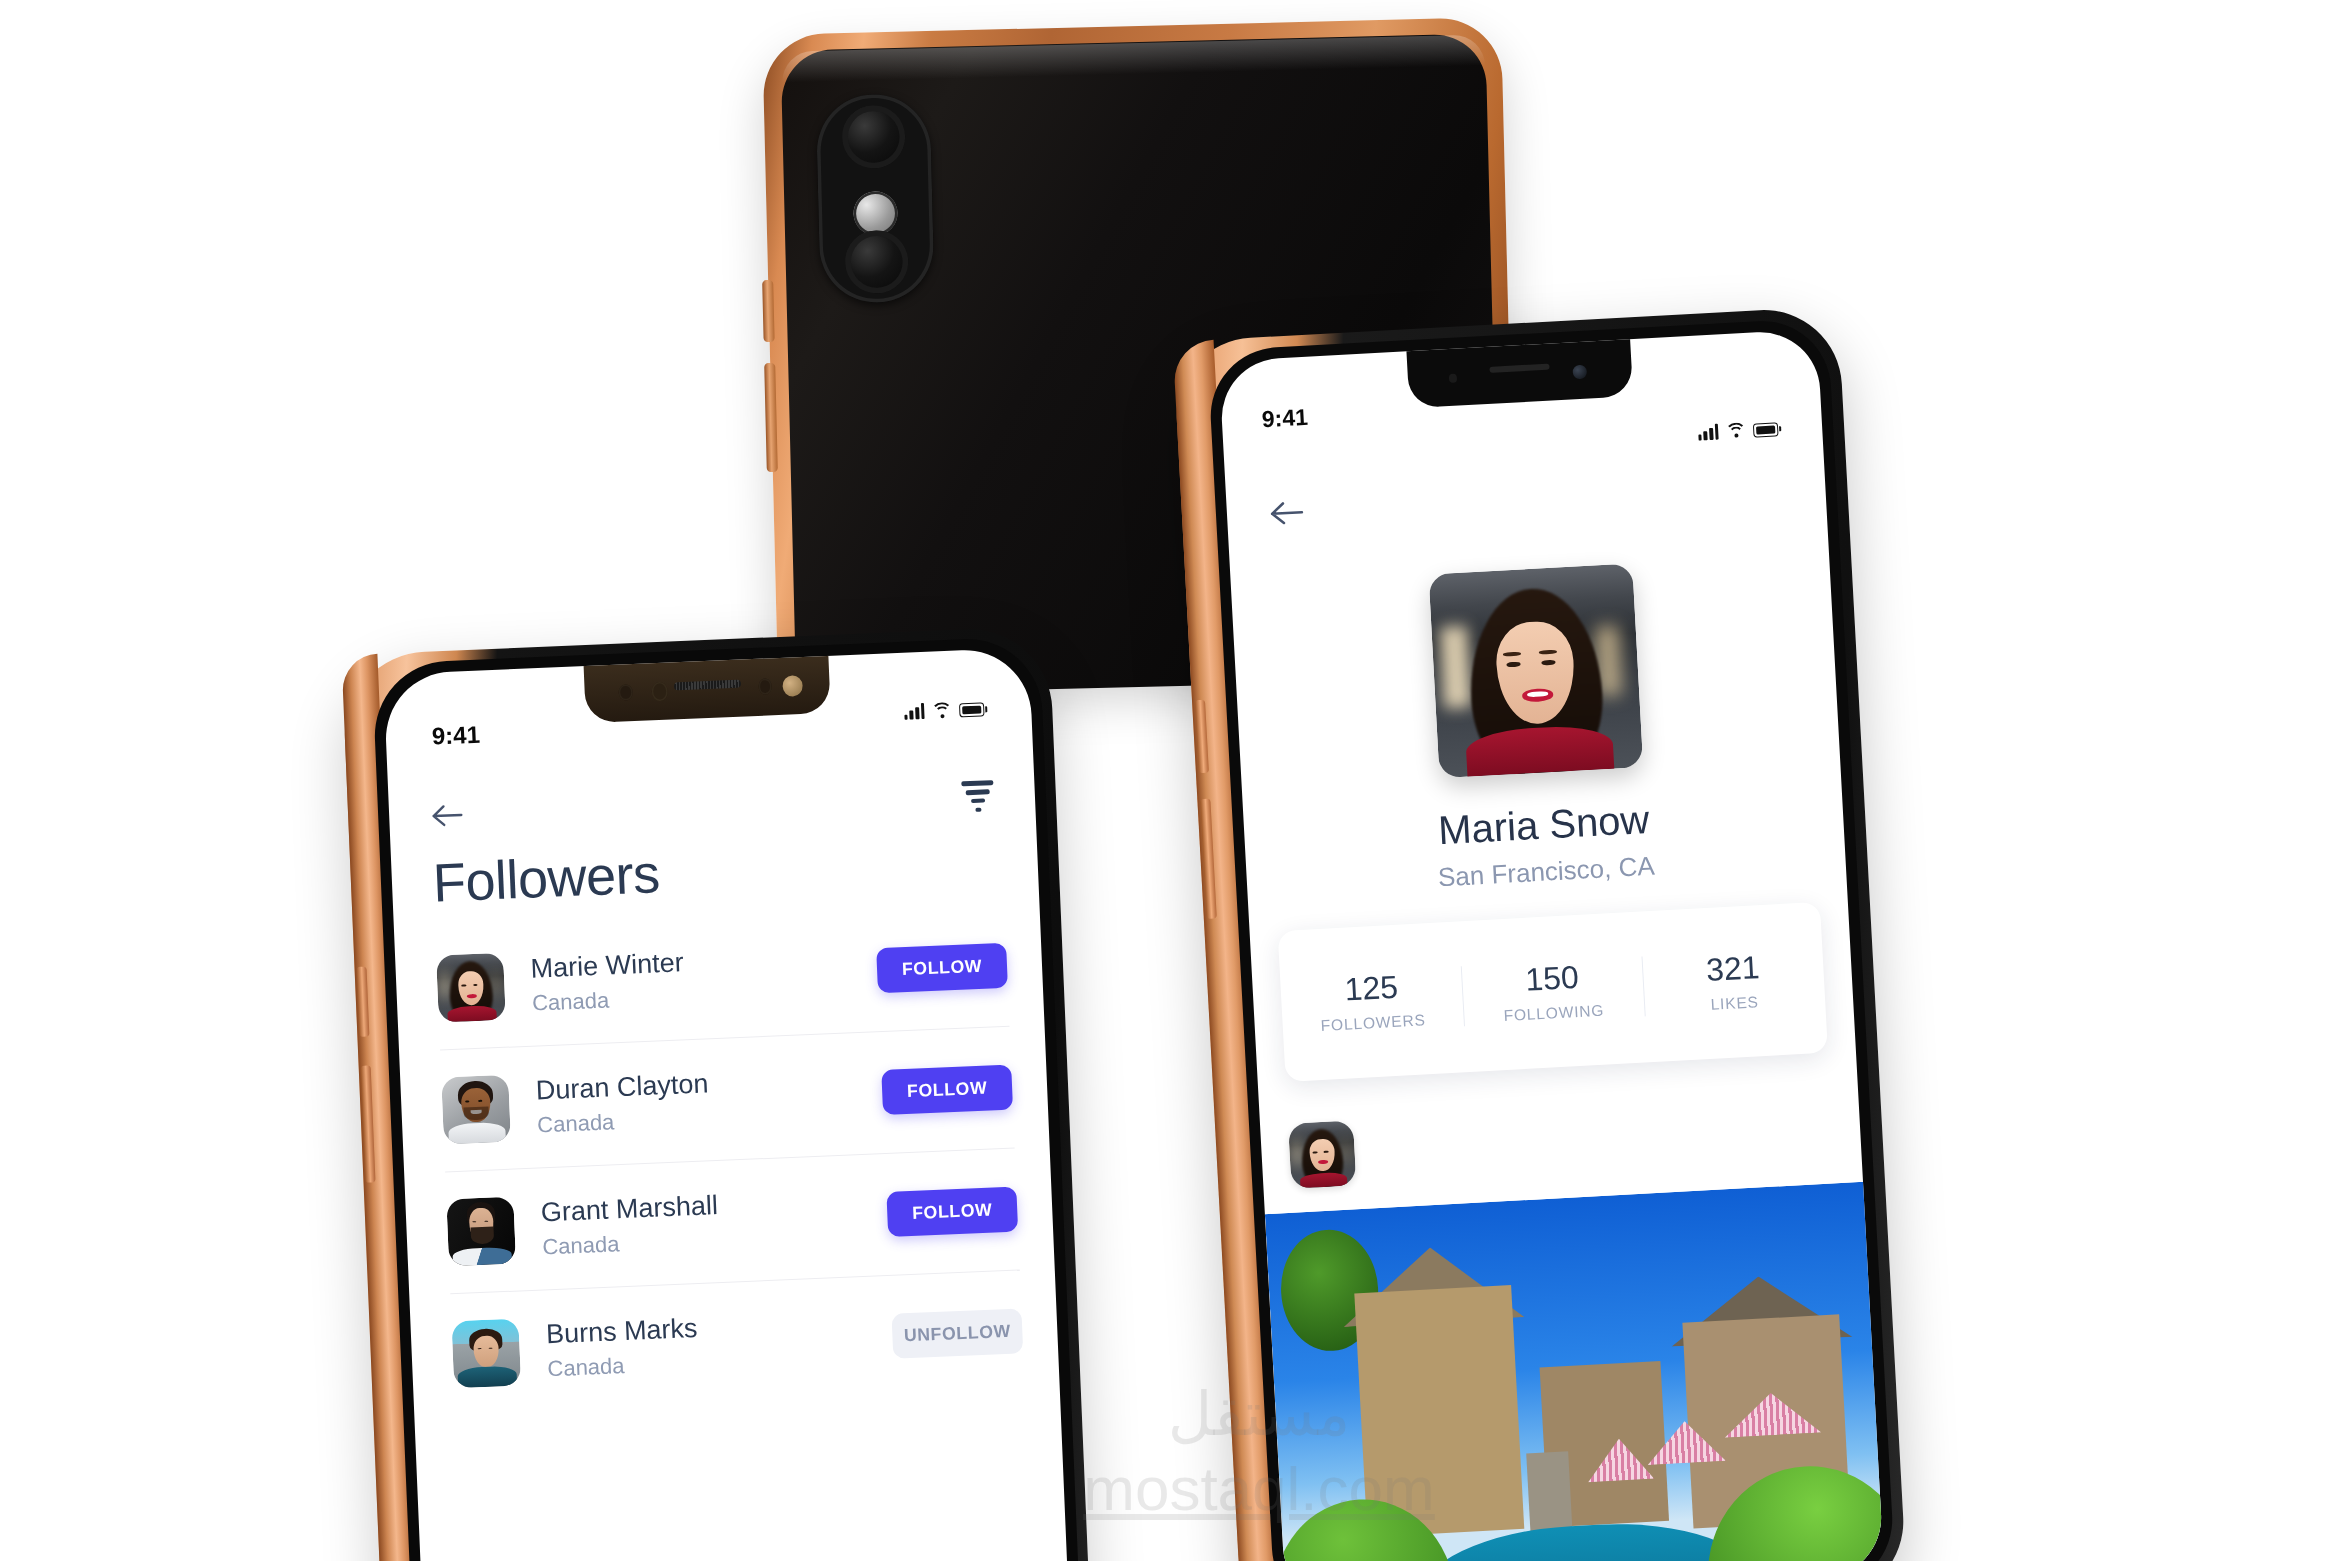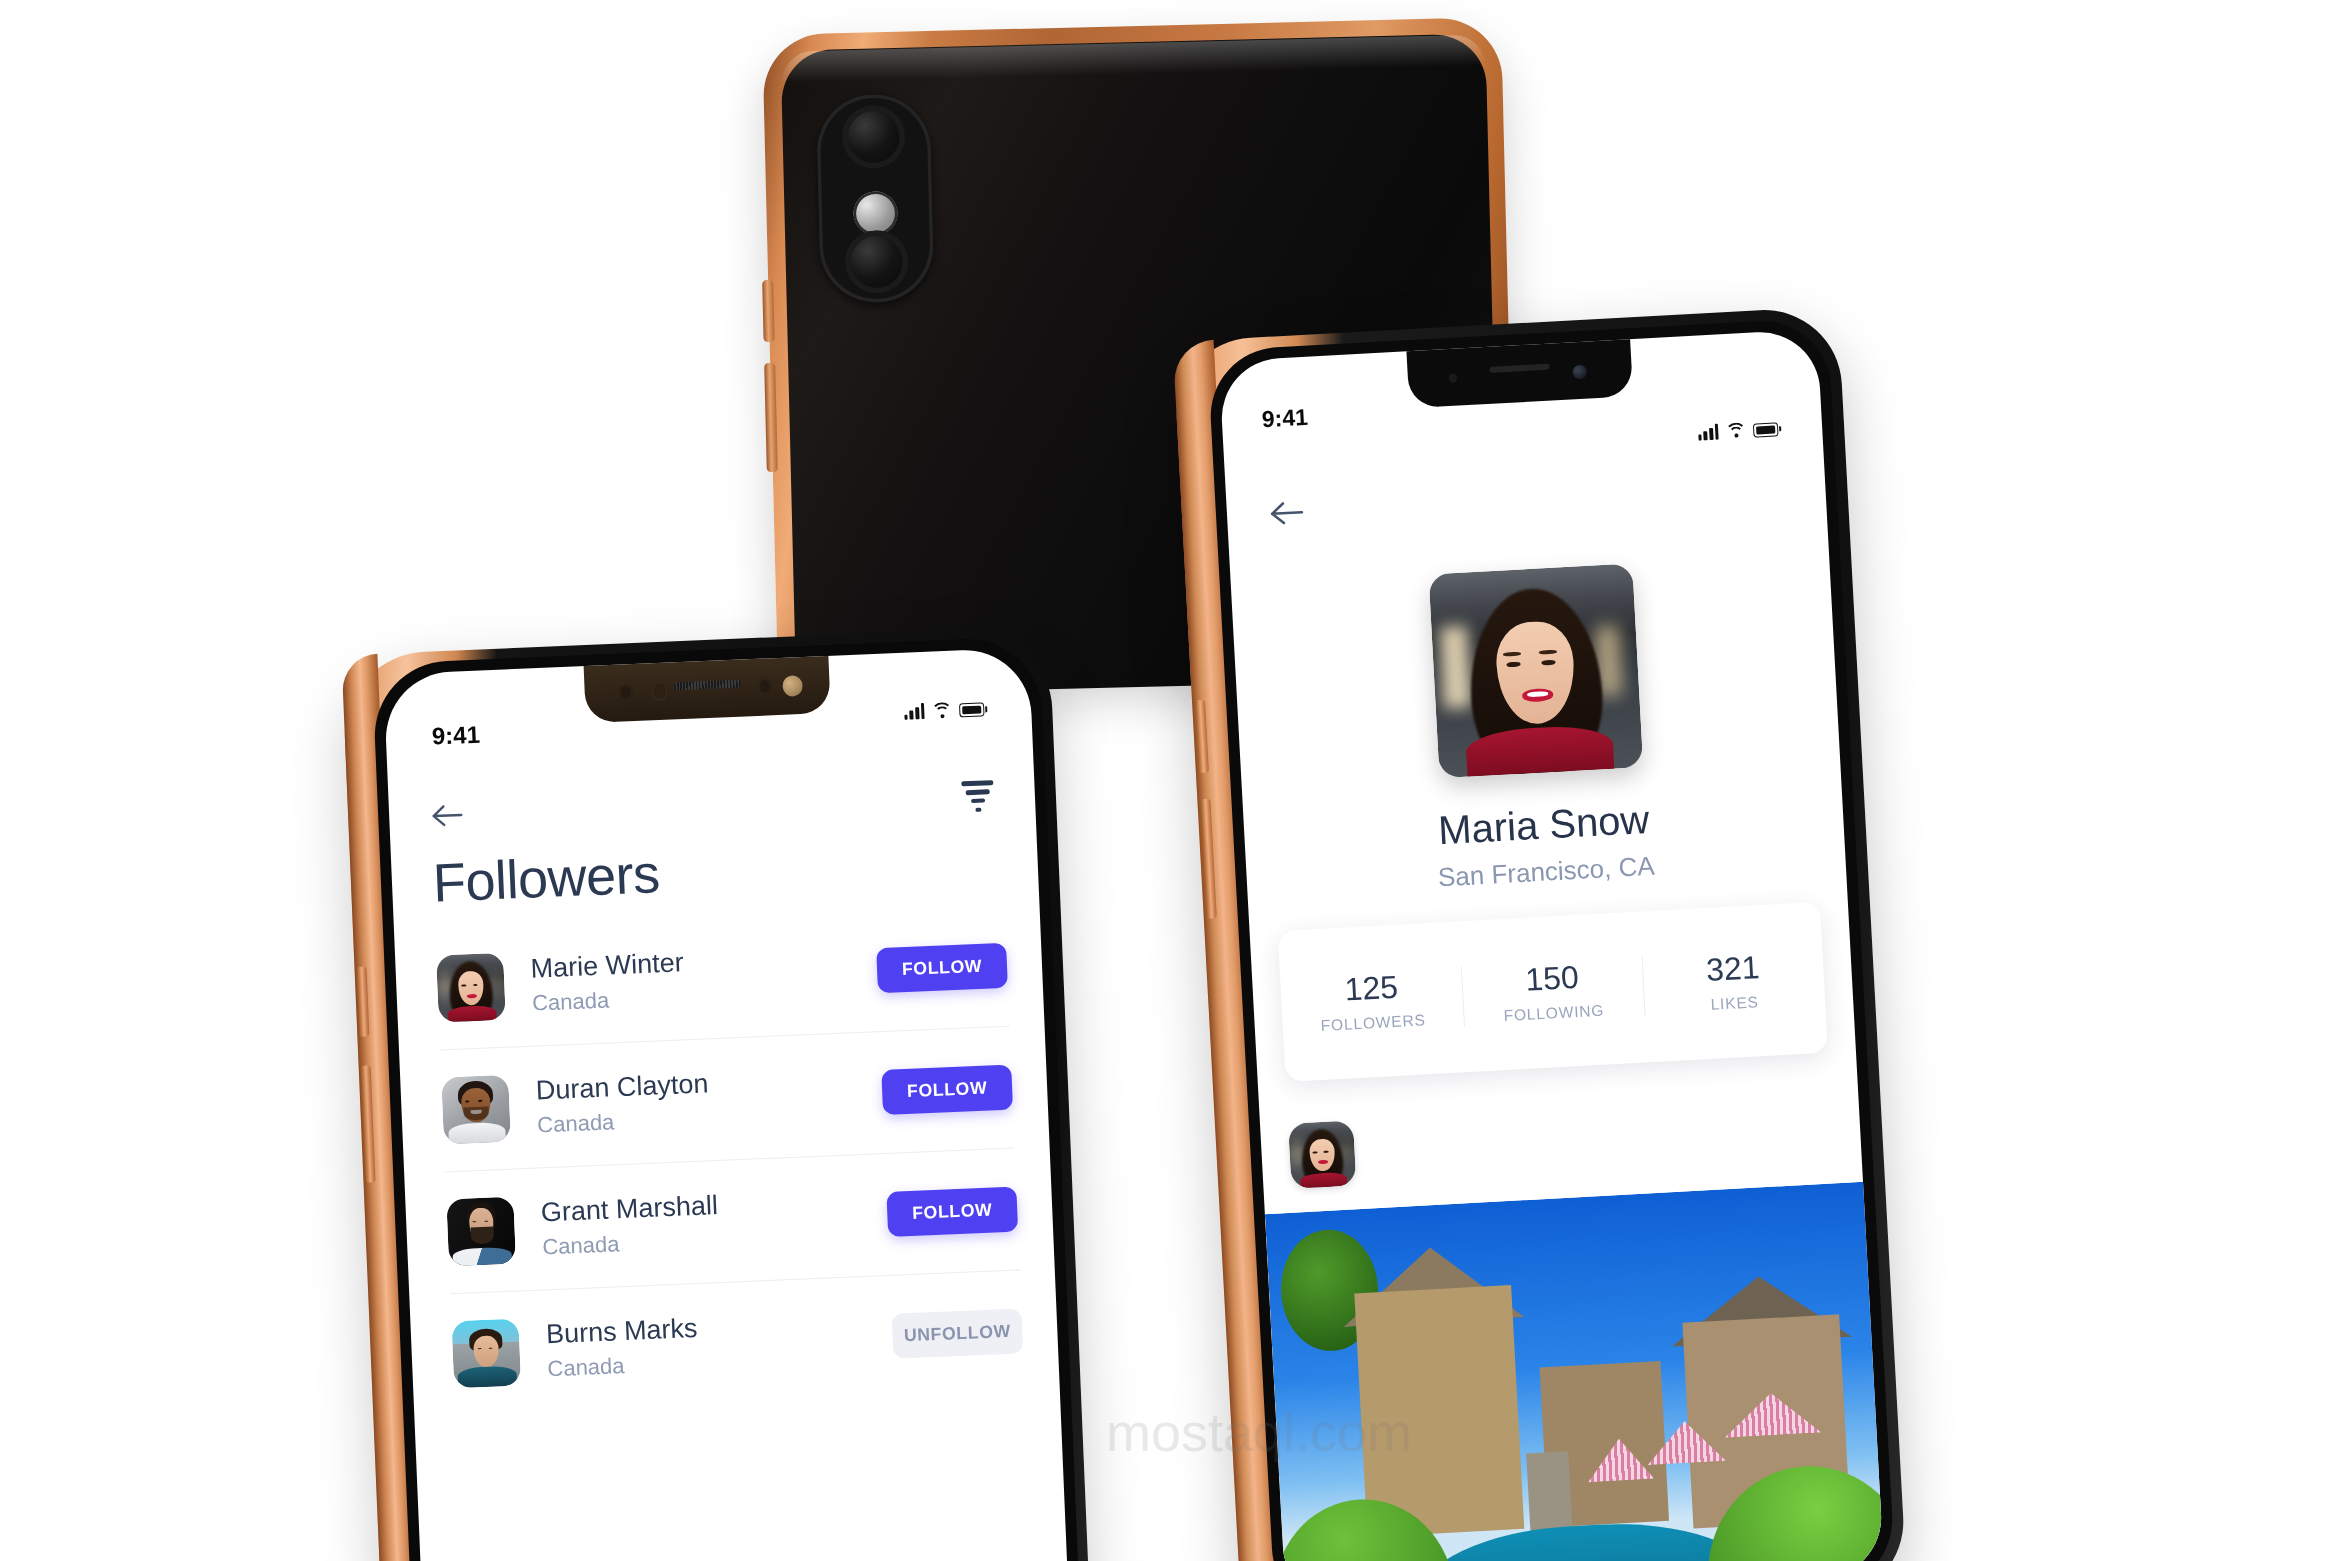--- a/index.html
+++ b/index.html
@@ -271,21 +271,21 @@
     border-radius:50% 50% 0 0;background:radial-gradient(circle at 40% 20%,#6ec13a,#2e7a18);}
   .ph-house .grnR{position:absolute;right:-4%;bottom:-6%;width:34%;height:46%;
     border-radius:50% 50% 0 0;background:radial-gradient(circle at 55% 20%,#79cf41,#2b7415);}
   .ph-house .tree{position:absolute;left:2%;top:4%;width:16%;height:26%;
     border-radius:50%;background:radial-gradient(circle at 40% 35%,#4f9a2a,#1f5510);}
 
   
   .wm{position:absolute;left:999px;top:1384px;width:520px;text-align:center;
       color:rgba(120,120,120,.16);pointer-events:none;user-select:none;}
   .wm .ar{font-size:61px;line-height:1;}
-  .wm .en{font-size:54px;line-height:1.1;margin-top:19px;}
+  .wm .en{font-size:62px;line-height:1.1;margin-top:10px;text-decoration:underline;}
 </style>
 </head>
 <body>
 
 <div class="stage">
 
   <div class="phone-back">
     <div class="pb-rail"></div>
     <div class="pb-glass"></div>
     <div class="pb-gloss"></div>
@@ -539,17 +539,18 @@
             <div class="fl-loc">Canada</div>
           </div>
           <button class="fl-btn unfollow">UNFOLLOW</button>
         </div>
 
       </div>
     </div>
   </div>
 
   <div class="wm">
+    <div class="ar">مستقل</div>
     <div class="en">mostaql.com</div>
   </div>
 
 </div>
 
 
 </body></html>

